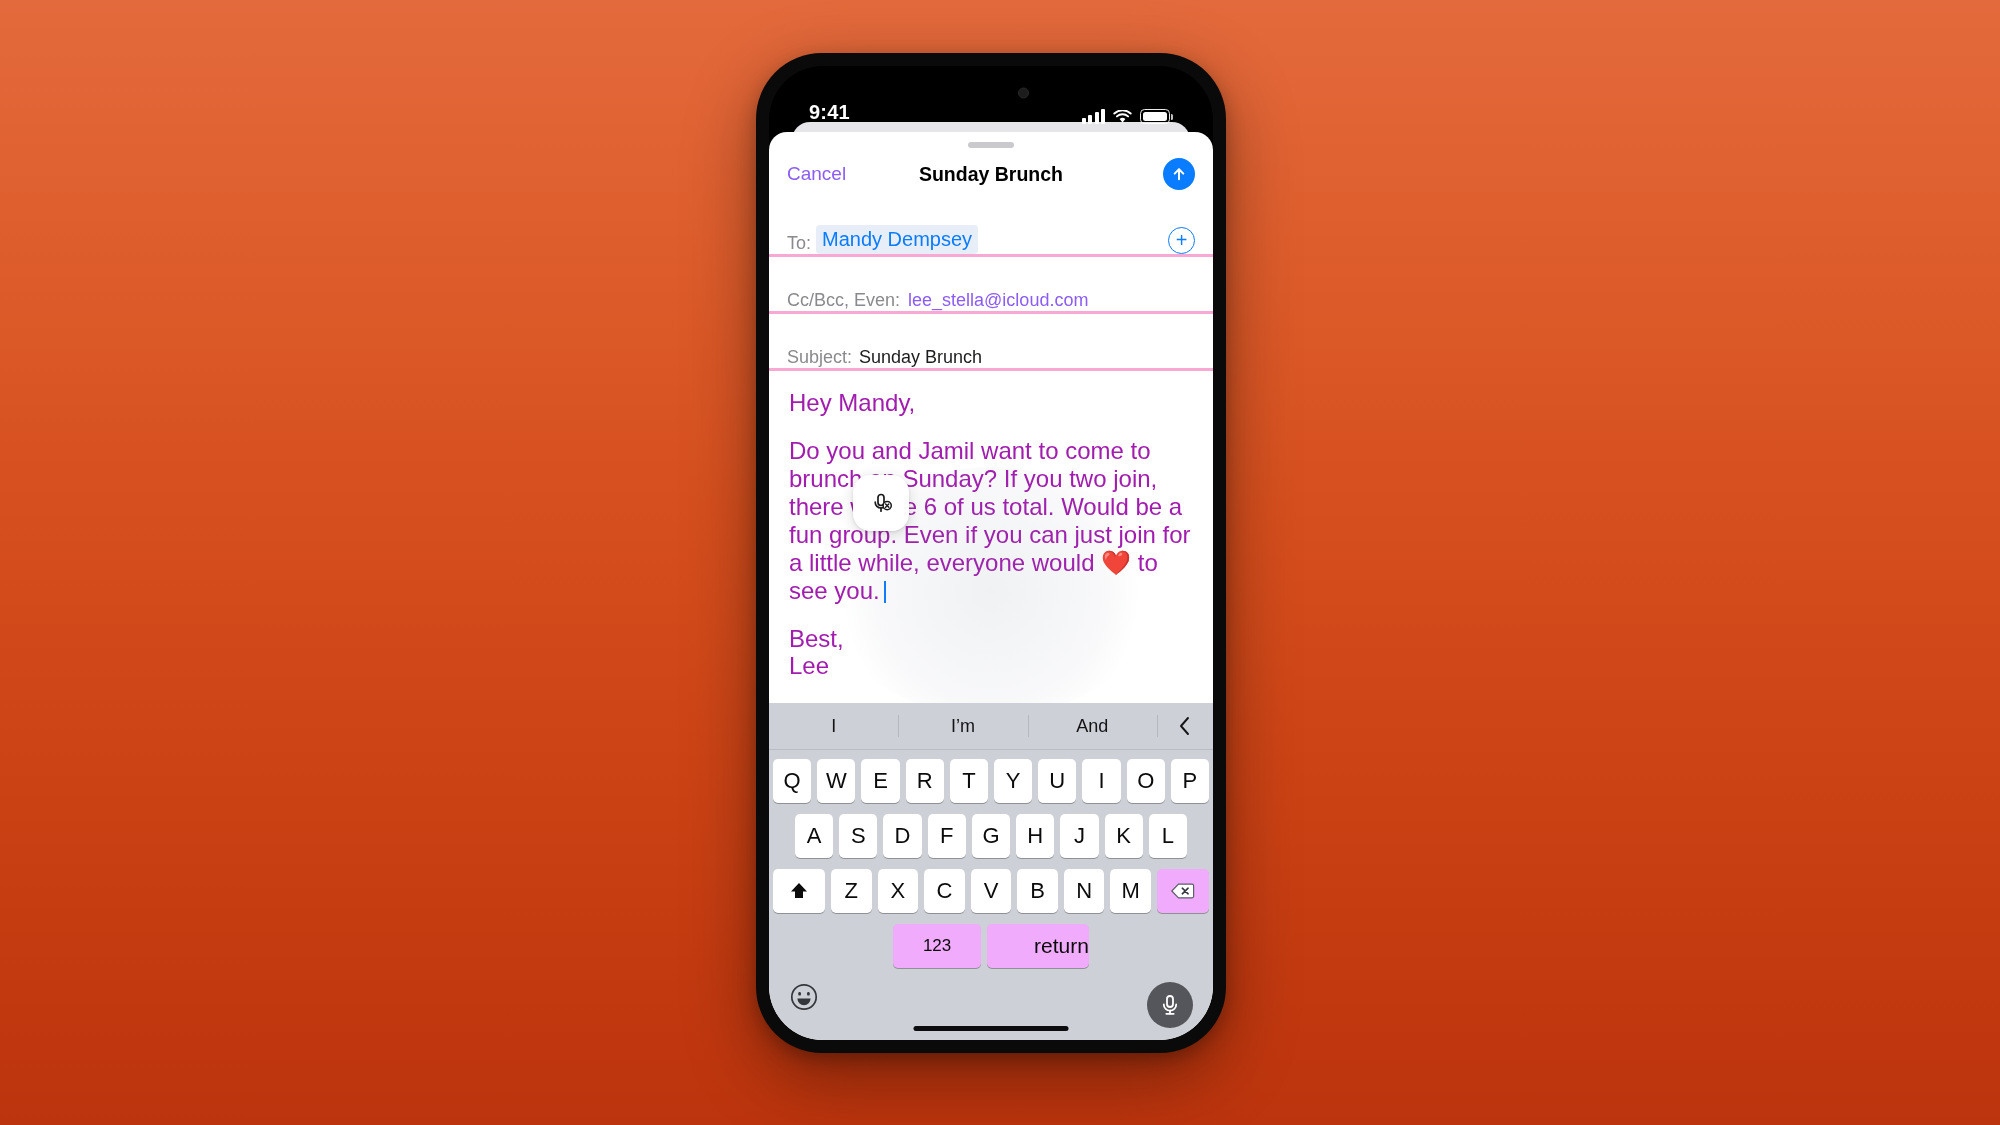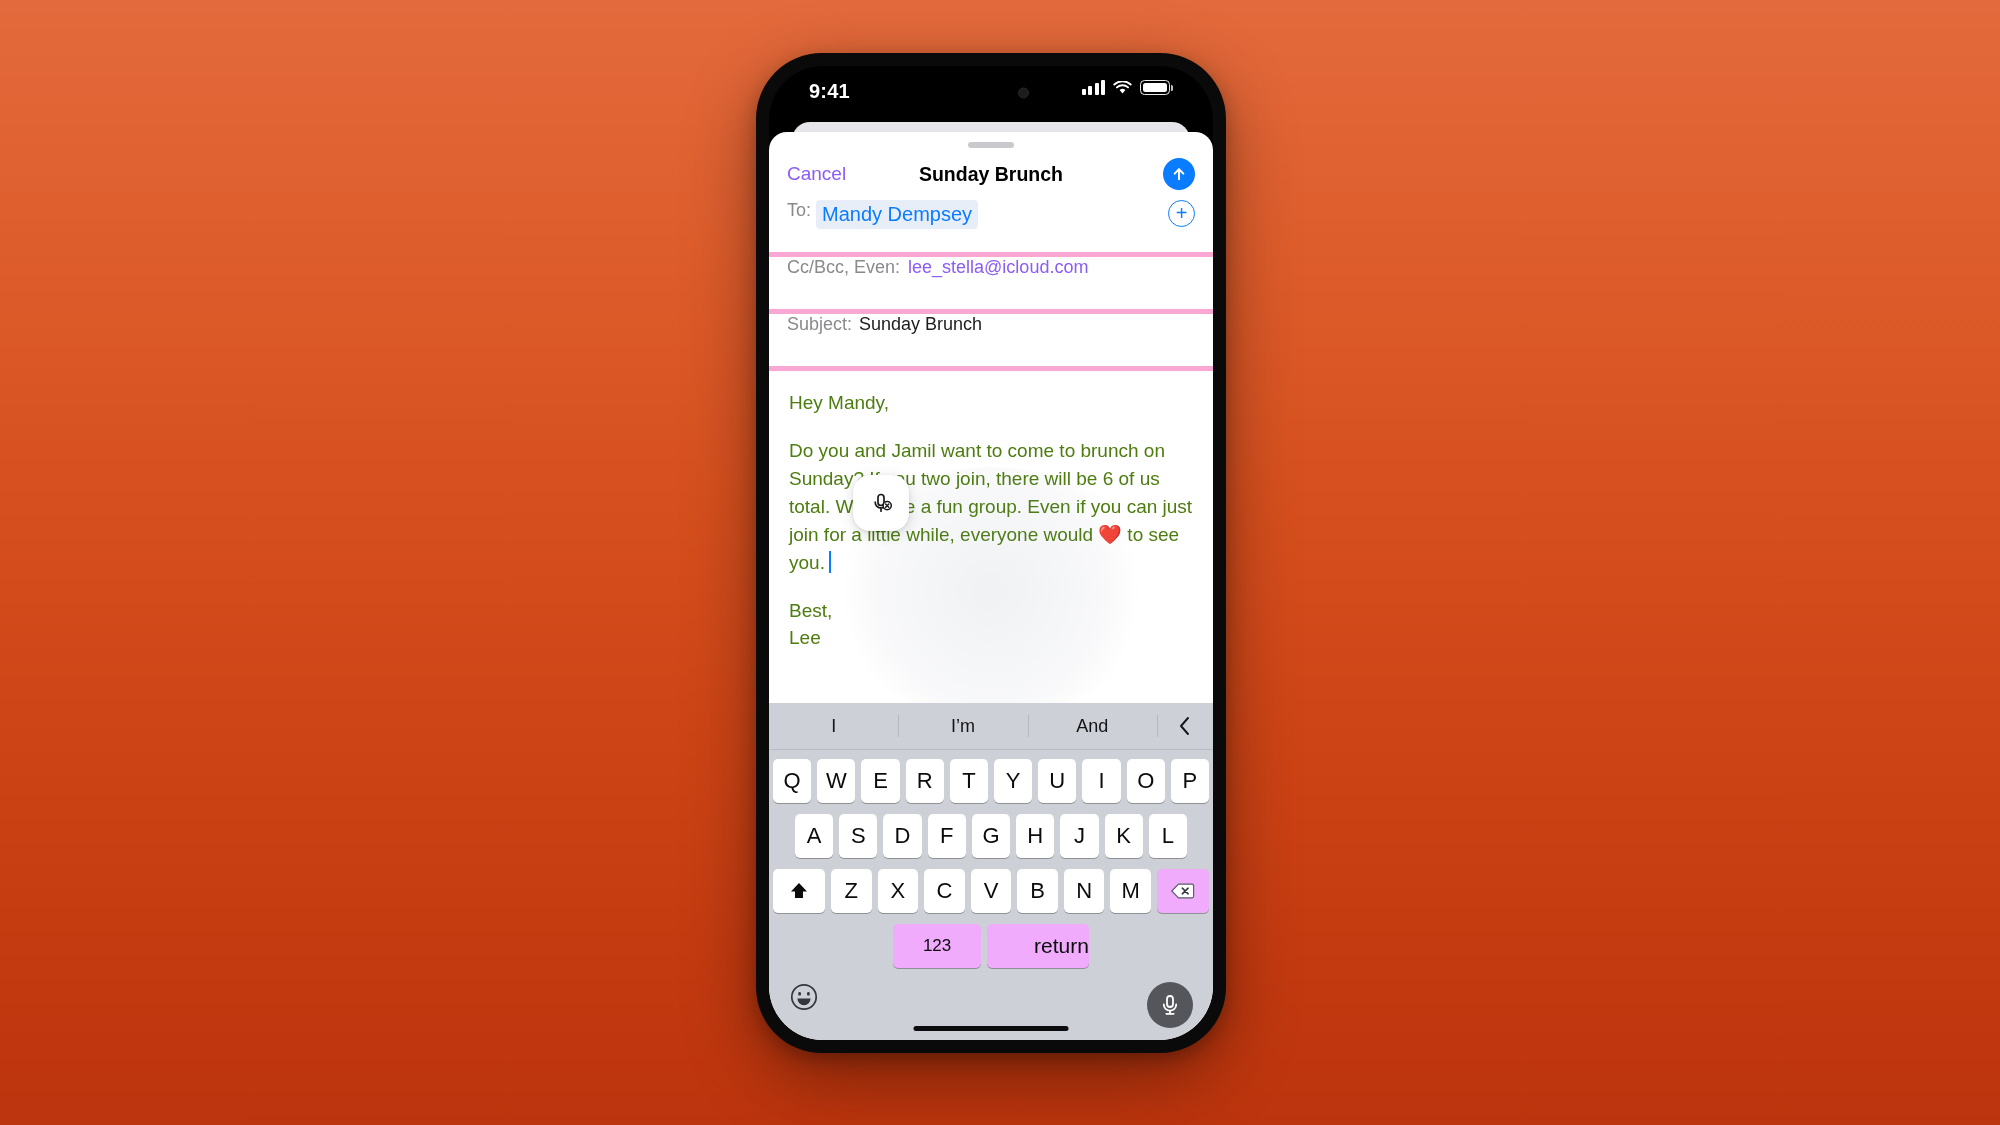--- a/index.html
+++ b/index.html
@@ -42,21 +42,21 @@
     border-radius: 54px;
     overflow: hidden;
   }
 
   
   .status-bar {
     position: absolute;
     top: 0; left: 0; right: 9px;
     height: 58px;
     display: flex;
-    align-items: flex-start;
+    align-items: flex-end;
     justify-content: space-between;
     padding: 14px 34px 0 40px;
     color: #ffffff;
     z-index: 30;
   }
   .status-time {
     font-size: 20px;
     font-weight: bold;
     letter-spacing: 0.2px;
   }
@@ -177,24 +177,24 @@
     align-items: center;
     justify-content: center;
     cursor: pointer;
     z-index: 2;
   }
 
   
   .field-row {
     flex: none;
     display: flex;
-    align-items: flex-start;
+    align-items: flex-end;
     padding: 0 18px;
     height: 57px;
-    border-bottom: 5px solid #f9a8d4;
+    border-bottom: 3px solid #f9a8d4;
     position: relative;
   }
   .field-label {
     font-size: 18px;
     color: #8a8a8e;
     flex: none;
   }
   .recipient-token {
     font-size: 20px;
     color: #0a7cff;
@@ -234,23 +234,23 @@
 
   
   .mail-body {
     flex: 1;
     padding: 18px 20px 0;
     position: relative;
     overflow: hidden;
     background: #fff;
   }
   .body-p {
-    font-size: 19px;
+    font-size: 24px;
     line-height: 28px;
-    color: #4d7c0f;
+    color: #a21caf;
     margin-bottom: 20px;
   }
   .body-p.tight { margin-bottom: 0; line-height: 27px; }
   .caret {
     display: inline-block;
     width: 2px;
     height: 22px;
     background: #0a7cff;
     vertical-align: -4px;
     margin-left: 4px;

